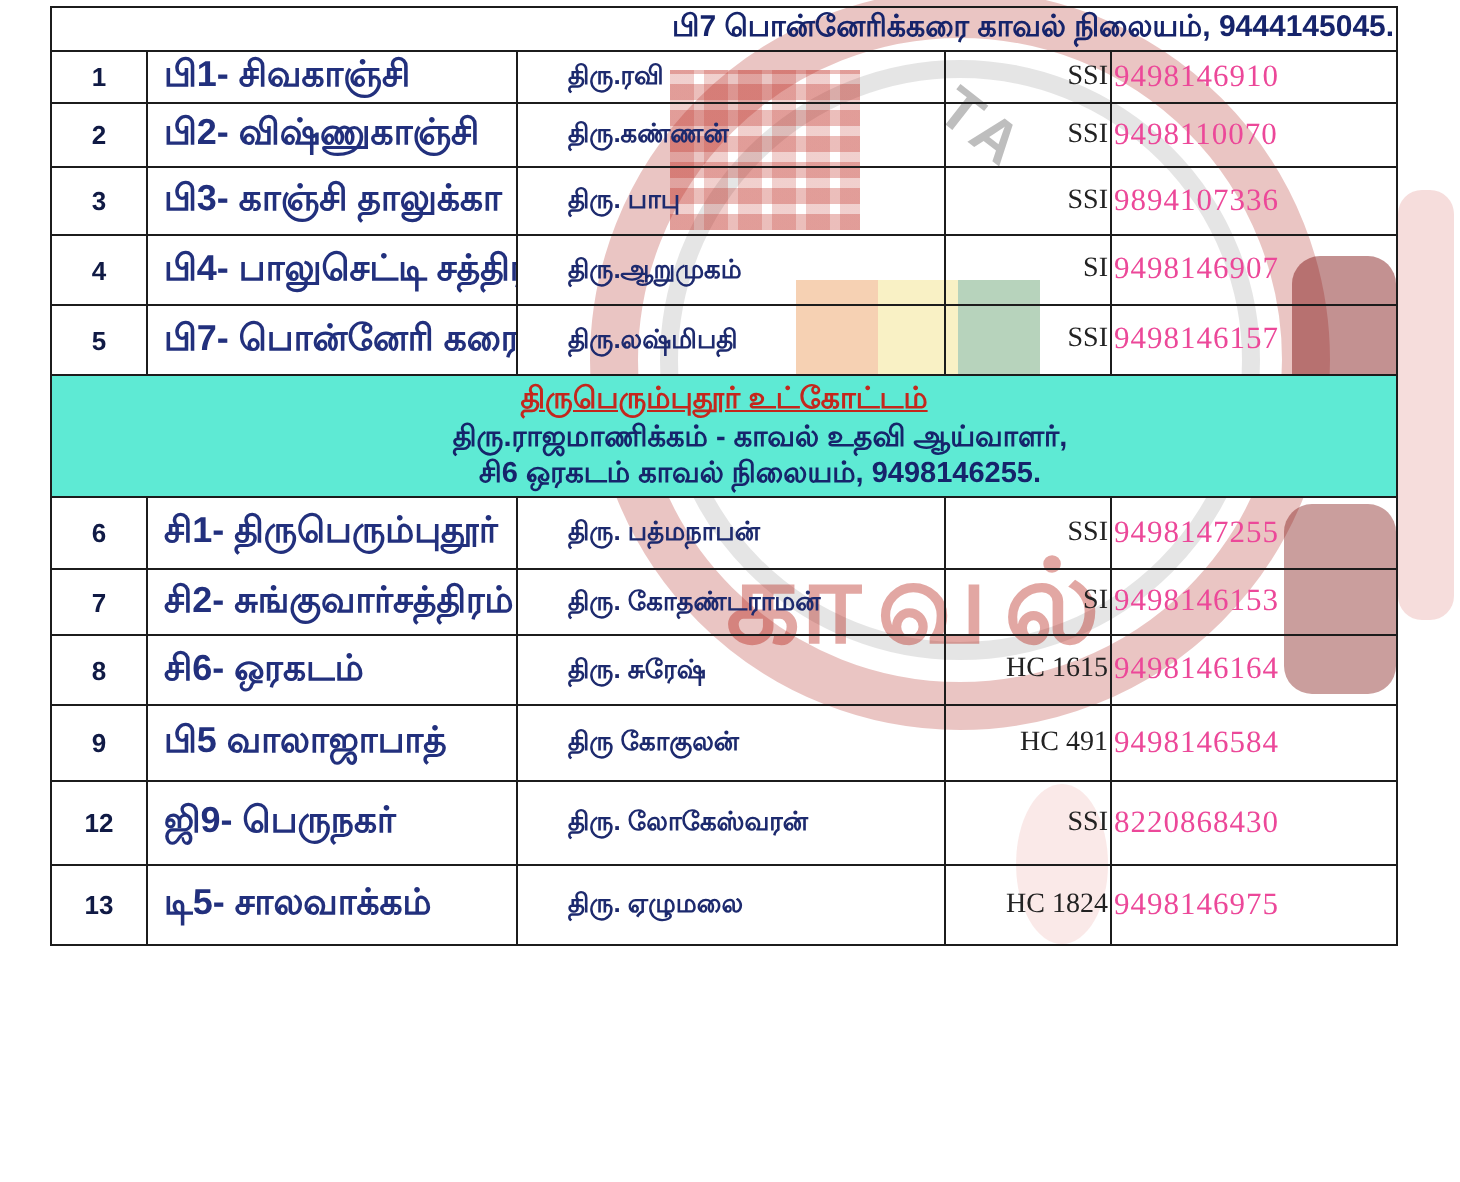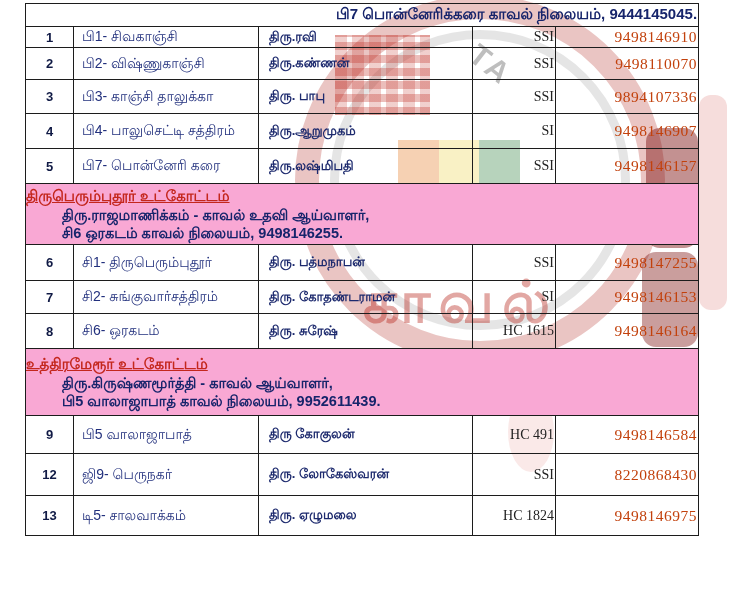--- a/index.html
+++ b/index.html
@@ -63,34 +63,34 @@
   .tbl td{
     border:1.5px solid #1c1c1c;
     vertical-align:middle;
     overflow:hidden;white-space:nowrap;
   }
   .top-row td{
     text-align:right;font-weight:bold;font-size:15px;color:#16246b;
     background:transparent;
   }
   .blue-row td{
-    background:#f9a8d4;padding:2px 0;margin-left:12px;
+    background:#5eead4;text-align:center;padding:2px 0;margin-left:12px;
   }
   .sec-title{
     color:#c4271d;font-weight:bold;font-size:15px;line-height:20px;
     text-decoration:underline;
   }
   .sec-line{
     color:#16246b;font-weight:bold;font-size:14.5px;line-height:18px;padding-left:36px;
   }
   .c-no{text-align:center;font-weight:bold;font-size:13px;color:#101a45;}
-  .c-st{padding-left:8px;font-weight:normal;font-size:14px;color:#22307d;}
-  .c-of{padding-left:10px;font-weight:bold;font-size:13px;color:#1d2a6e;}
+  .c-st{padding-left:8px;font-weight:bold;font-size:18px;color:#22307d;}
+  .c-of{padding-left:25px;font-weight:bold;font-size:13px;color:#1d2a6e;}
   .c-rk{text-align:right;font-family:"Liberation Serif",serif;font-size:14px;color:#222222;}
-  .c-ph{text-align:right;font-family:"Liberation Serif",serif;font-size:15.5px;color:#c2410c;letter-spacing:0.5px;}
+  .c-ph{text-align:left;font-family:"Liberation Serif",serif;font-size:15.5px;color:#ec4899;letter-spacing:0.5px;}
 </style>
 </head>
 <body>
 
 <div class="page">
 
   <div class="watermark">
     <div class="wm-ring"></div>
     <div class="wm-ring-inner"></div>
     <div class="wm-bricks"></div>
@@ -180,27 +180,20 @@
       <td class="c-ph">9498146153</td>
     </tr>
     <tr style="height:35px">
       <td class="c-no">8</td>
       <td class="c-st">சி6- ஒரகடம்</td>
       <td class="c-of">திரு. சுரேஷ்</td>
       <td class="c-rk">HC 1615</td>
       <td class="c-ph">9498146164</td>
     </tr>
 
-    <tr class="blue-row" style="height:67px">
-      <td colspan="5">
-        <div class="sec-title">உத்திரமேரூர் உட்கோட்டம்</div>
-        <div class="sec-line">திரு.கிருஷ்ணமூர்த்தி - காவல் ஆய்வாளர்,</div>
-        <div class="sec-line">பி5 வாலாஜாபாத் காவல் நிலையம், 9952611439.</div>
-      </td>
-    </tr>
 
     <tr style="height:38px">
       <td class="c-no">9</td>
       <td class="c-st">பி5 வாலாஜாபாத்</td>
       <td class="c-of">திரு கோகுலன்</td>
       <td class="c-rk">HC 491</td>
       <td class="c-ph">9498146584</td>
     </tr>
     <tr style="height:42px">
       <td class="c-no">12</td>

